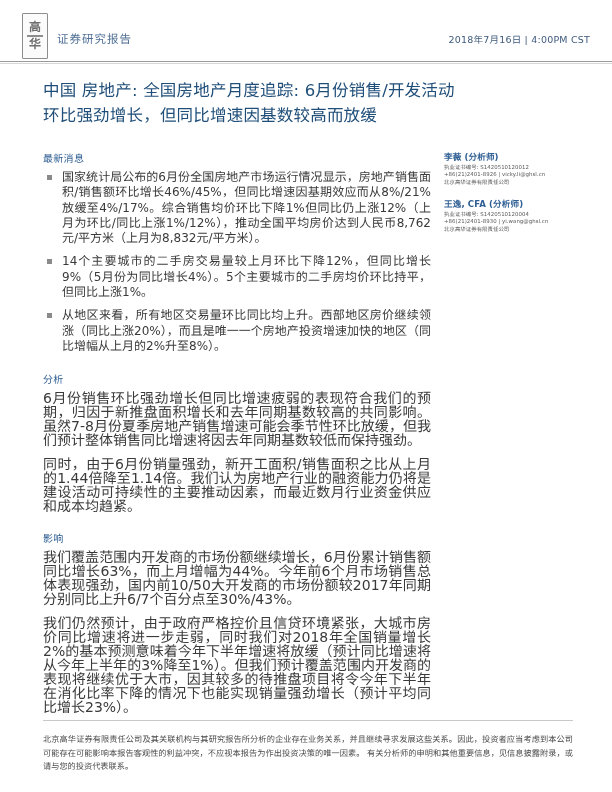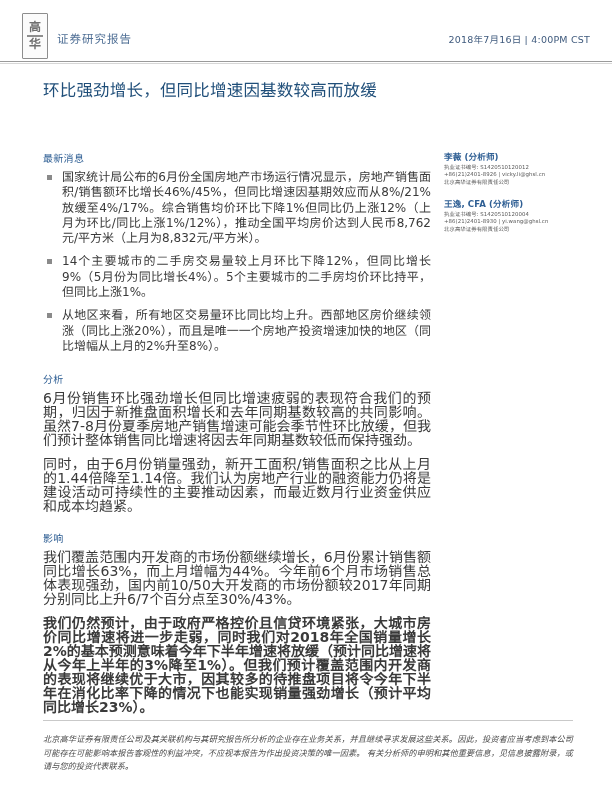--- a/index.html
+++ b/index.html
@@ -154,21 +154,21 @@
     background: #8a8a8a;
   }
 
   p.para {
     margin: 0 0 10px 0;
     font-size: 14px;
     line-height: 14px;
     color: #3a3a3a;
     text-align: justify;
   }
-  p.para:last-child { margin-bottom: 4px; font-weight: bold; }
+  p.para:last-child { margin-bottom: 4px; }
 
   
   .analyst-block { margin-bottom: 11px; }
   .analyst-name {
     font-size: 8.6px;
     font-weight: 700;
     color: #2f5f94;
     margin-bottom: 1.5px;
     letter-spacing: 0.1px;
   }
@@ -191,21 +191,20 @@
   }
   .footer {
     position: absolute;
     left: 43px;
     top: 733px;
     width: 530px;
     font-size: 8.2px;
     line-height: 13.5px;
     color: #4a4a4a;
     text-align: justify;
-    font-style: italic;
   }
 </style>
 </head>
 <body>
 
 <div class="page">
 
   <div class="header">
 
     <div class="logo-seal">
@@ -216,20 +215,21 @@
 
     <div class="header-title">证券研究报告</div>
 
     <div class="header-date">2018年7月16日 | 4:00PM CST</div>
   </div>
 
   <div class="rule-top"></div>
   <div class="rule-top2"></div>
 
   <div class="doc-title">
+    <span>中国 房地产: 全国房地产月度追踪:  6月份销售/开发活动</span>
     <span class="line2">环比强劲增长，但同比增速因基数较高而放缓</span>
   </div>
 
   <div class="col-main">
 
     <div class="sec-head">最新消息</div>
     <ul class="bullets">
       <li>国家统计局公布的6月份全国房地产市场运行情况显示，房地产销售面积/销售额环比增长46%/45%，但同比增速因基期效应而从8%/21%放缓至4%/17%。综合销售均价环比下降1%但同比仍上涨12%（上月为环比/同比上涨1%/12%），推动全国平均房价达到人民币8,762元/平方米（上月为8,832元/平方米）。</li>
       <li>14个主要城市的二手房交易量较上月环比下降12%，但同比增长9%（5月份为同比增长4%）。5个主要城市的二手房均价环比持平，但同比上涨1%。</li>
       <li>从地区来看，所有地区交易量环比同比均上升。西部地区房价继续领涨（同比上涨20%），而且是唯一一个房地产投资增速加快的地区（同比增幅从上月的2%升至8%）。</li>

